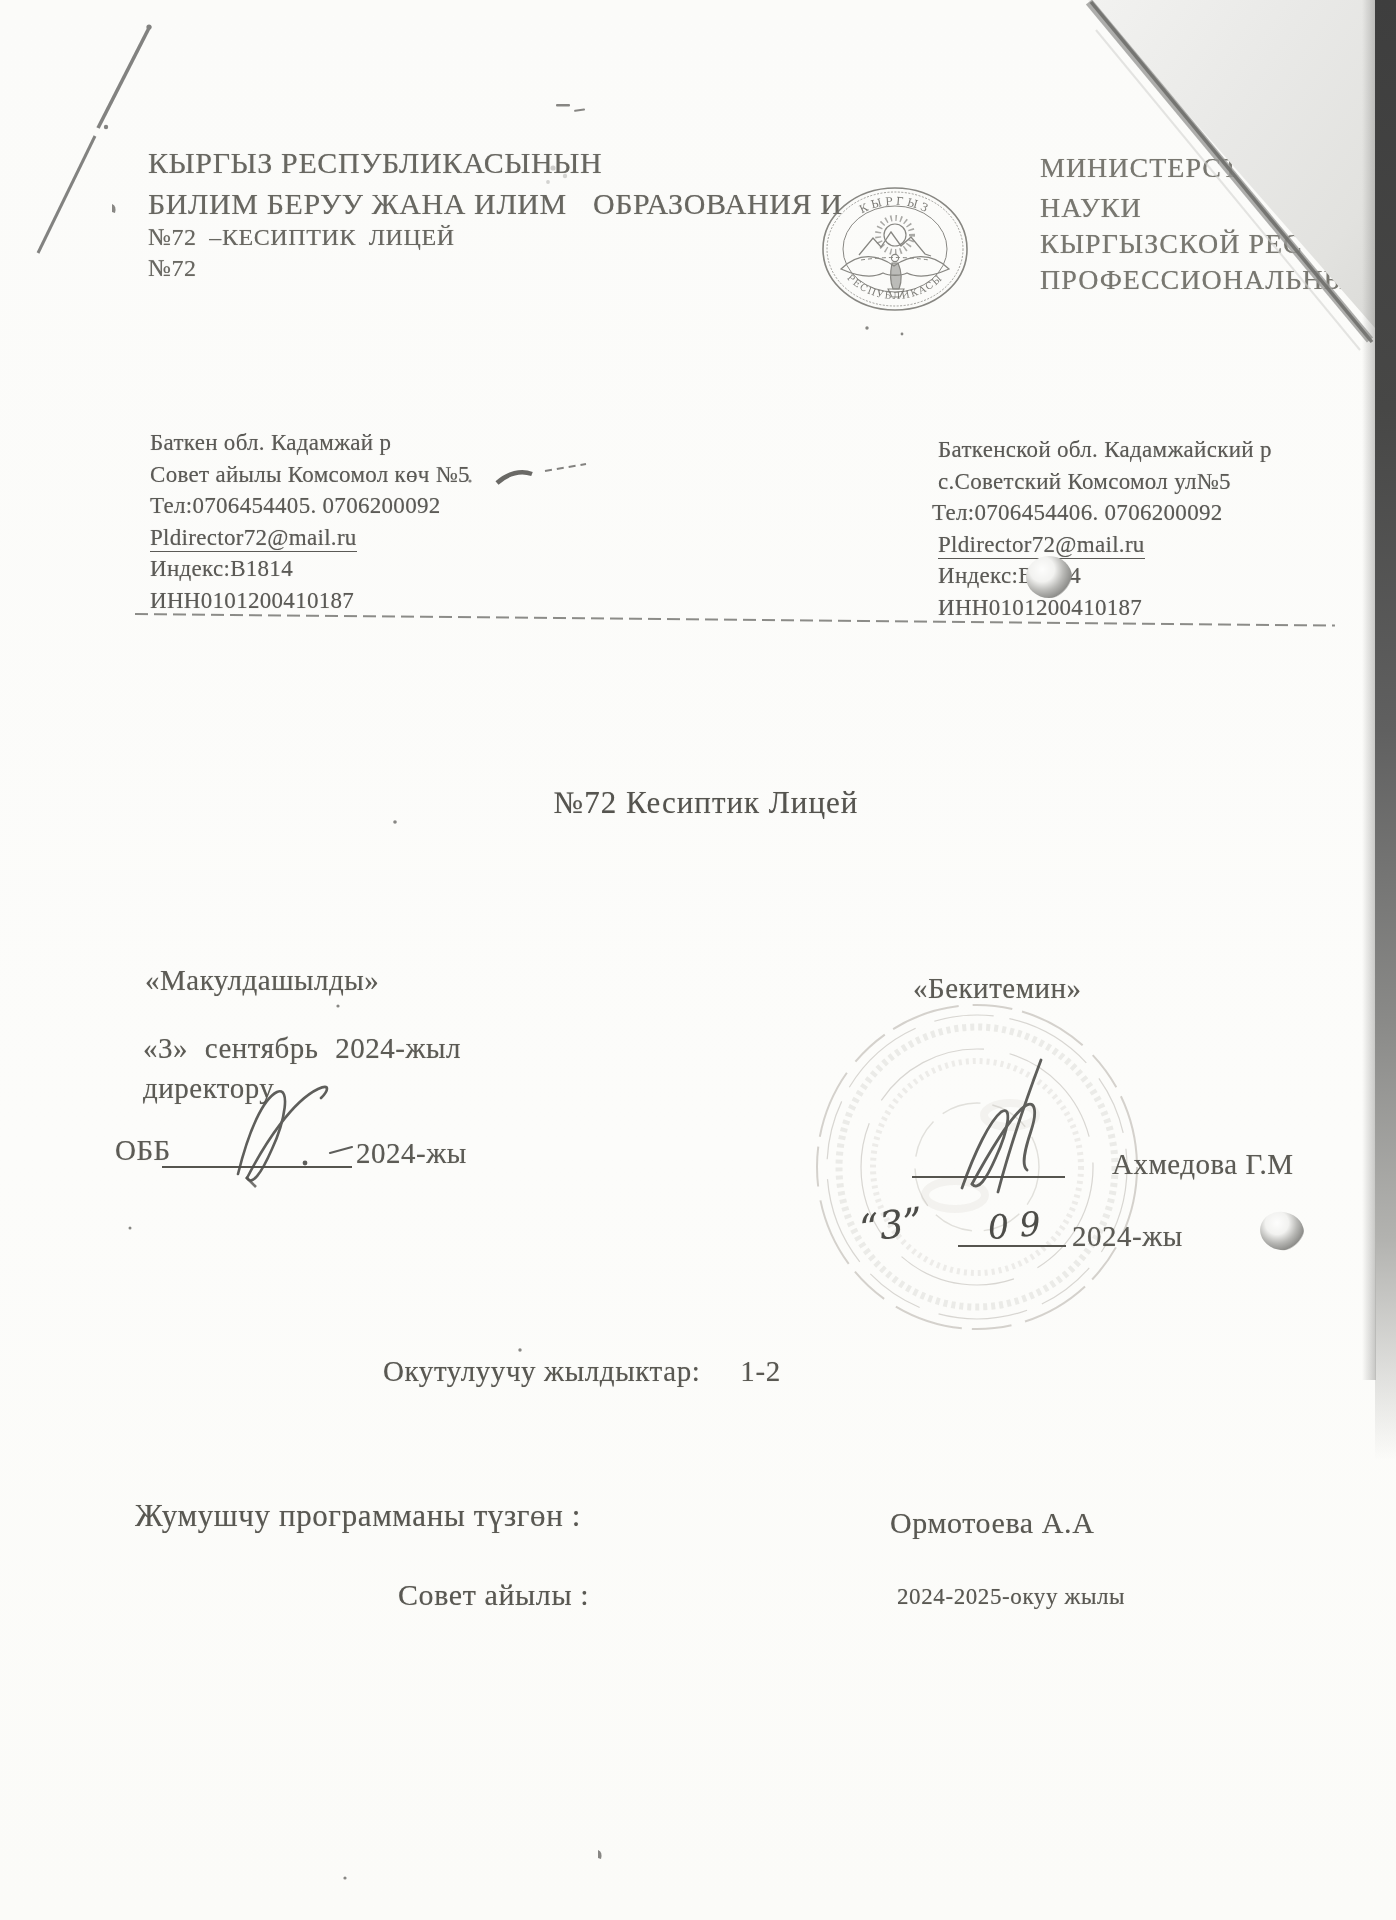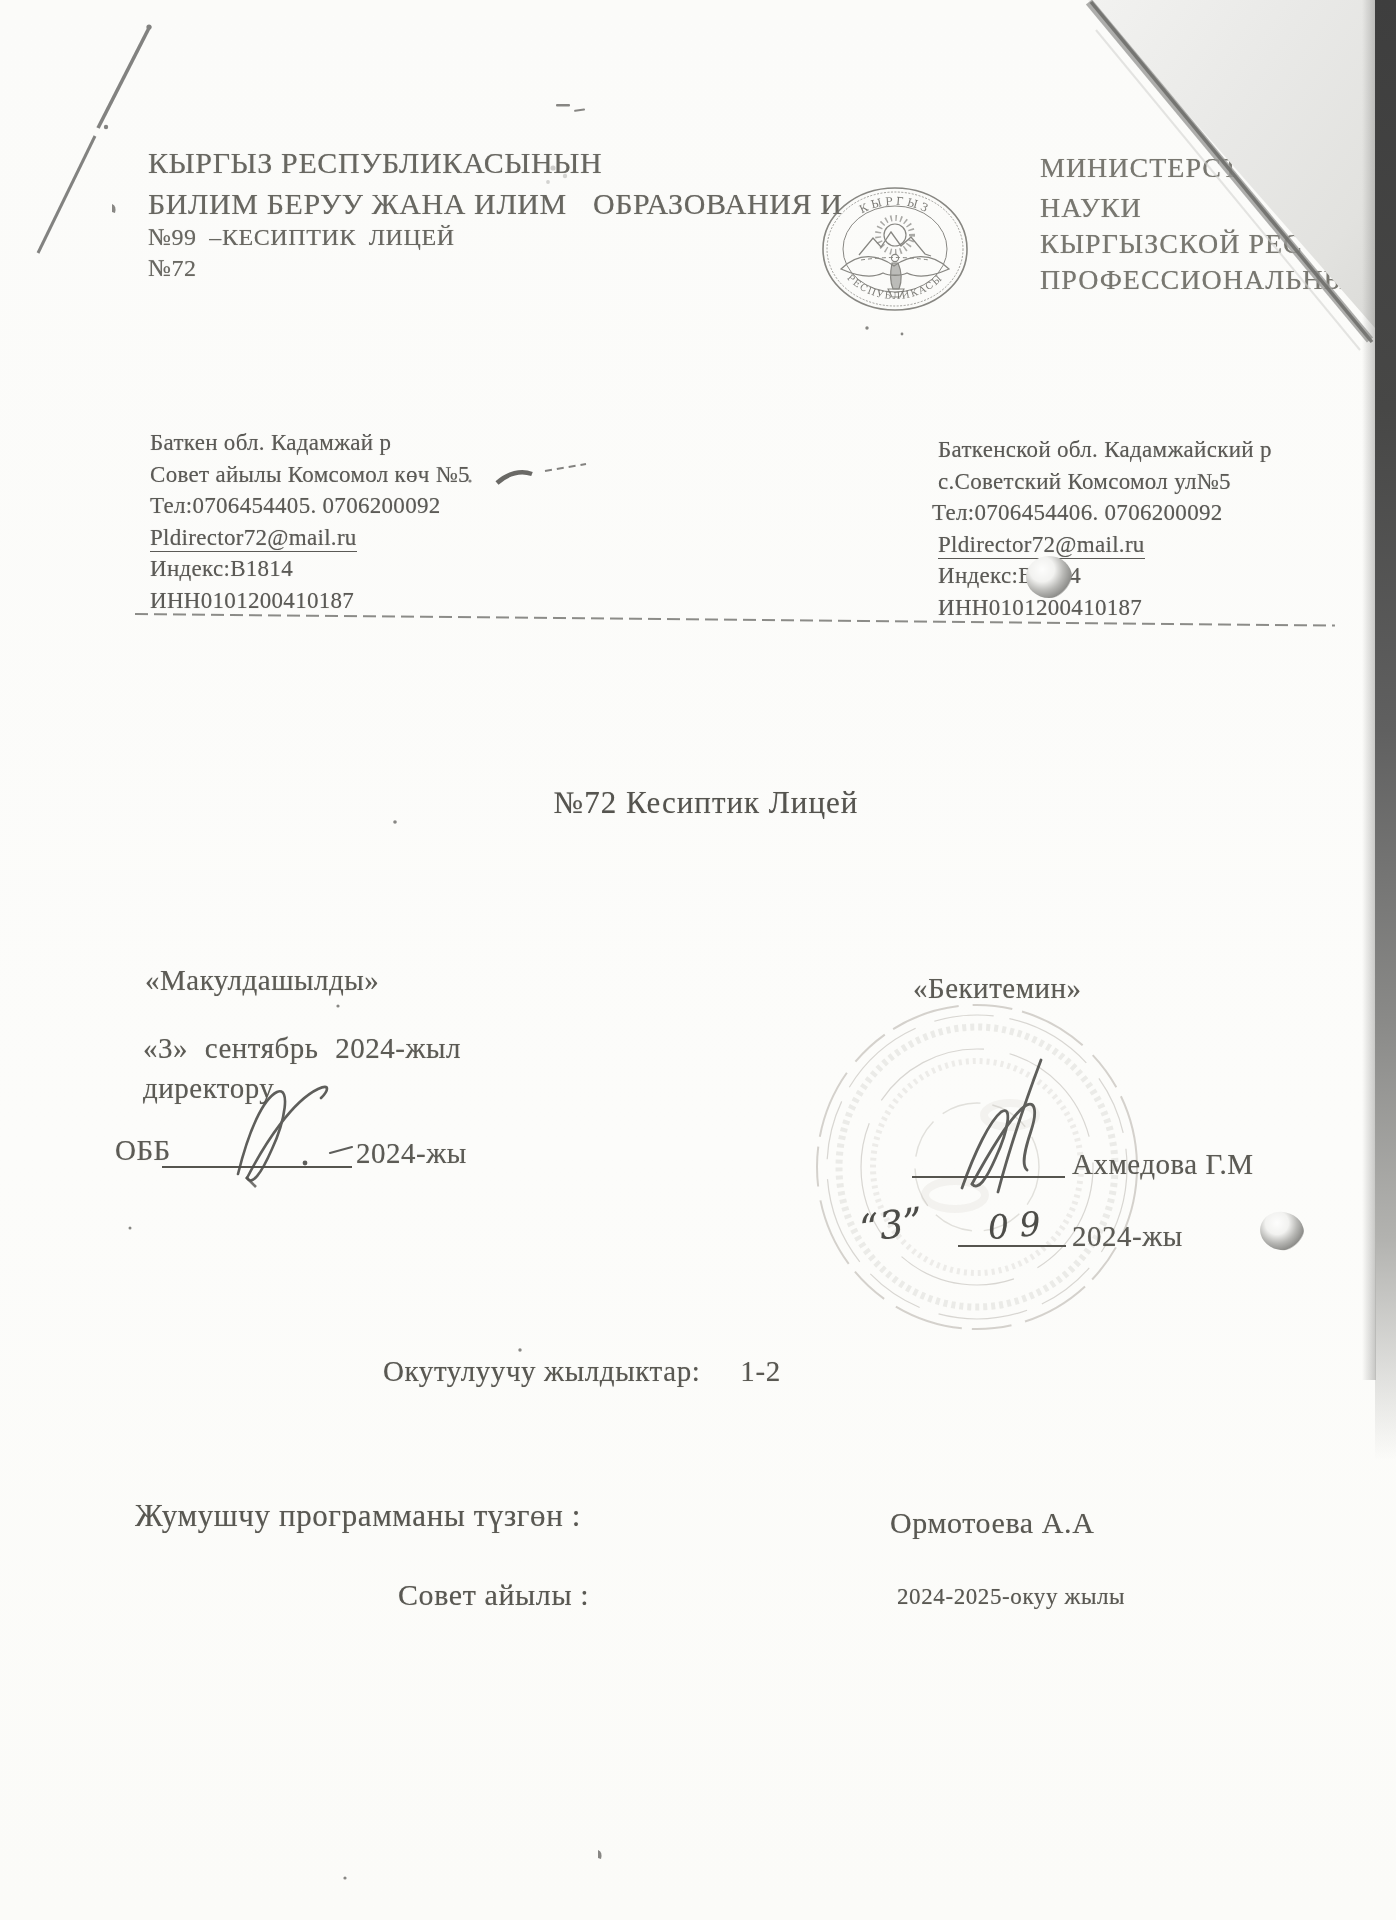--- a/index.html
+++ b/index.html
@@ -60,21 +60,21 @@
       <ellipse cx="205" cy="120" rx="26" ry="12" stroke-width="8" opacity="0.1"></ellipse>
     </g>
   </svg>
 
   <div class="abs" style="left:148px; top:146px; z-index:2;">
     <div class="txt org">КЫРГЫЗ РЕСПУБЛИКАСЫНЫН</div>
     <div class="txt org" style="margin-top:7px;">
       <span>БИЛИМ БЕРУУ ЖАНА ИЛИМ</span>
       <span style="margin-left:18px;">ОБРАЗОВАНИЯ И</span>
     </div>
-    <div class="txt org-sm" style="margin-top:3px; word-spacing:6px;">№99 –КЕСИПТИК ЛИЦЕЙ</div>
+    <div class="txt org-sm" style="margin-top:3px; word-spacing:6px;">№72 –КЕСИПТИК ЛИЦЕЙ</div>
     <div class="txt org-sm" style="margin-top:4px;">№72</div>
   </div>
 
   <div class="abs" style="left:1040px; top:152px; z-index:2;">
     <div class="txt org-right">МИНИСТЕРСТ</div>
     <div class="txt org-right" style="margin-top:8px;">НАУКИ</div>
     <div class="txt org-right" style="margin-top:4px;">КЫРГЫЗСКОЙ РЕС</div>
     <div class="txt org-right" style="margin-top:4px;">ПРОФЕССИОНАЛЬНЫ</div>
   </div>
 
@@ -128,21 +128,21 @@
 
   <div class="abs txt big" style="left:145px; top:964px; z-index:2;">«Макулдашылды»</div>
   <div class="abs txt big" style="left:143px; top:1032px; word-spacing:9px; z-index:2;">«3» сентябрь 2024-жыл</div>
   <div class="abs txt big" style="left:143px; top:1072px; z-index:2;">директору</div>
   <div class="abs txt big" style="left:115px; top:1134px; z-index:2;">ОББ</div>
   <div class="abs uline" style="left:162px; top:1166px; width:190px; z-index:2;"></div>
   <div class="abs txt big" style="left:356px; top:1137px; z-index:2;">2024-жы</div>
 
   <div class="abs txt big" style="left:913px; top:972px; z-index:2;">«Бекитемин»</div>
   <div class="abs uline" style="left:912px; top:1176px; width:153px; z-index:2;"></div>
-  <div class="abs txt big" style="left:1072px; top:1148px; z-index:2;">Ахмедова Г.М</div>
+  <div class="abs txt big" style="left:1112px; top:1148px; z-index:2;">Ахмедова Г.М</div>
   <div class="abs txt hand" style="left:860px; top:1203px; font-size:38px; transform:rotate(-8deg); z-index:2;">“3”</div>
   <div class="abs txt hand" style="left:988px; top:1206px; font-size:33px; transform:rotate(-5deg); z-index:2;">0 9</div>
   <div class="abs uline" style="left:958px; top:1245px; width:108px; z-index:2;"></div>
   <div class="abs txt big" style="left:1072px; top:1220px; z-index:2;">2024-жы</div>
 
   <div class="abs txt big2" style="left:383px; top:1355px; font-size:29px; z-index:2;">
     <span>Окутулуучу жылдыктар:</span>
     <span style="margin-left:32px;">1-2</span>
   </div>
 

